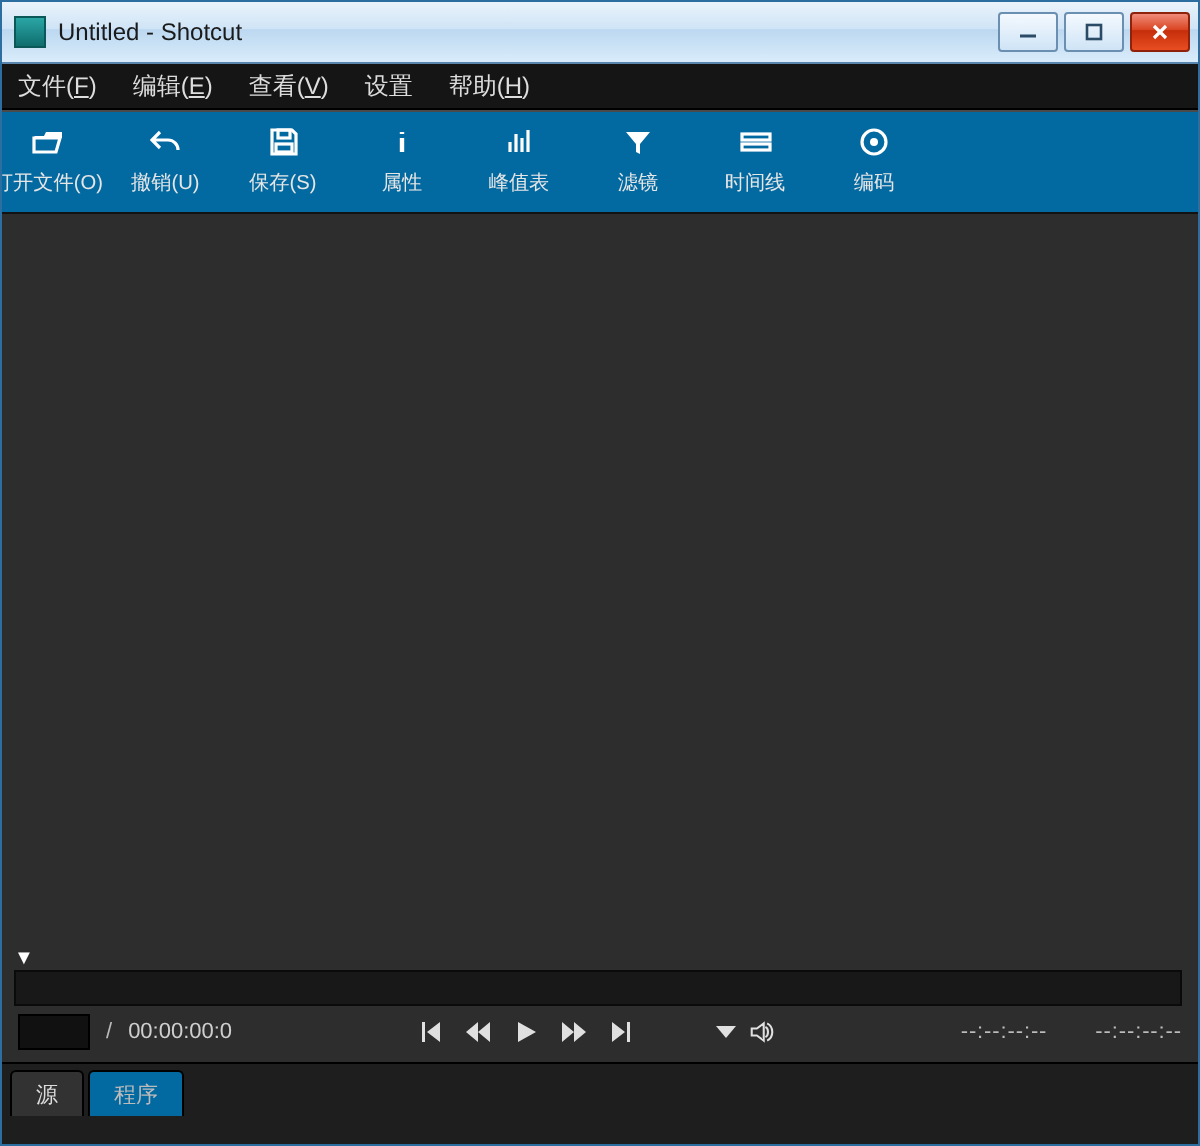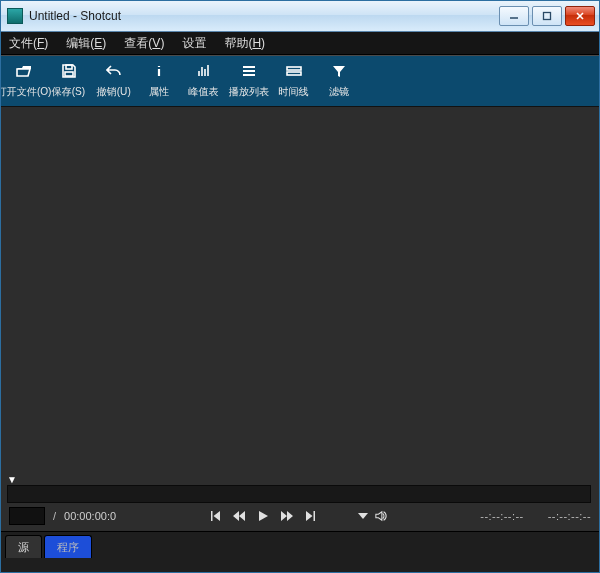--- a/index.html
+++ b/index.html
@@ -11,21 +11,21 @@
   .title-spacer{flex:1;}
   .win-btns{display:flex;gap:3px;margin-right:4px;}
   .win-btn{width:28px;height:18px;border:1px solid #6a8fb1;border-radius:2px;background:linear-gradient(#f4f9fe,#cfe4f6);display:flex;align-items:center;justify-content:center;color:#2a4a66;cursor:default;}
   .win-btn.close{background:linear-gradient(#f08b7a,#d9431f 45%,#c52e0b 46%,#e94e22);border-color:#8f220a;color:#fff;}
   .win-btn svg{width:10px;height:10px;display:block;}
   
   .menubar{height:22px;background:#151515;border-bottom:1px solid #000;display:flex;align-items:center;padding:0 4px;gap:10px;color:#ddd;}
   .menu-item{padding:2px 4px;cursor:default;white-space:nowrap;}
   .hot{text-decoration:underline;}
   
-  .toolbar{height:48px;background:#0c4a6e;border-top:1px solid #4a4a4a;border-bottom:1px solid #121212;display:flex;align-items:center;padding:2px 2px 0 2px;gap:4px;overflow:hidden;}
+  .toolbar{height:48px;background:#0369a1;border-top:1px solid #4a4a4a;border-bottom:1px solid #121212;display:flex;align-items:center;padding:2px 2px 0 2px;gap:18px;overflow:hidden;}
   .tool{width:41px;height:44px;display:flex;flex-direction:column;align-items:center;justify-content:flex-start;gap:4px;color:#e6e6e6;cursor:default;}
   .tool .ico{height:18px;display:flex;align-items:center;justify-content:center;margin-top:2px;}
   .tool .ico svg{width:16px;height:16px;stroke:#fff;fill:none;stroke-width:1.6;}
   .tool .lbl{font-size:11px;white-space:nowrap;transform:scale(.92);}
   
   .canvas{flex:1;background:#2d2d2d;}
   
   .scrub{height:26px;background:#2d2d2d;position:relative;}
   .marker{position:absolute;left:6px;top:-1px;color:#fff;font-size:10px;}
   .track{position:absolute;left:6px;right:8px;top:10px;height:16px;background:#181818;border:1px solid #0a0a0a;}
@@ -33,21 +33,21 @@
   .transport{height:30px;background:#2d2d2d;display:flex;align-items:center;color:#cfcfcf;padding:0 8px;gap:8px;font-size:11px;}
   .tc-box{width:34px;height:16px;background:#111;border:1px solid #000;}
   .tc-sep{color:#bbb;}
   .pb-controls{flex:1;display:flex;align-items:center;justify-content:center;gap:12px;}
   .pb-btn svg{width:12px;height:12px;fill:#e0e0e0;display:block;}
   .vol{display:flex;align-items:center;gap:6px;}
   .readouts{display:flex;gap:24px;color:#bcbcbc;letter-spacing:0.04em;}
   
   .tabs{height:26px;background:#1e1e1e;border-top:1px solid #000;display:flex;align-items:flex-end;padding-left:4px;gap:2px;}
   .tab{padding:4px 12px 3px 12px;background:#323232;color:#ddd;border:1px solid #000;border-bottom:none;border-top-left-radius:3px;border-top-right-radius:3px;font-size:11px;cursor:default;}
-  .tab.inactive{background:#1d4ed8;color:#bbb;}
+  .tab.inactive{background:#0369a1;color:#bbb;}
   .statusbar{height:14px;background:#1e1e1e;}
 </style>
 </head>
 <body>
 
 <div class="window">
 
   <div class="titlebar">
     <div class="title-icon"></div>
     <div class="title-text">Untitled - Shotcut</div>
@@ -92,75 +92,76 @@
           <svg viewBox="0 0 16 16">
             <path d="M1 5h5l1-2h8v3H2z" fill="#fff" stroke="none"></path>
             <path d="M1 6h13l-2 7H1z" fill="none"></path>
           </svg>
         </span>
       <span class="lbl">打开文件(O)</span>
     </div>
     <div class="tool">
       <span class="ico">
           <svg viewBox="0 0 16 16">
+            <path d="M5 3 1 7l4 4M1 7h8a5 5 0 0 1 5 5"></path>
+          </svg>
+        </span>
+      <span class="lbl">撤销(U)</span>
+    </div>
+    <div class="tool">
+      <span class="ico">
+          <svg viewBox="0 0 16 16">
             <path d="M2 2h10l2 2v10H2z"></path>
             <rect x="5" y="2" width="6" height="4"></rect>
             <rect x="4" y="9" width="8" height="4"></rect>
           </svg>
         </span>
       <span class="lbl">保存(S)</span>
     </div>
     <div class="tool">
       <span class="ico">
           <svg viewBox="0 0 16 16">
-            <path d="M5 3 1 7l4 4M1 7h8a5 5 0 0 1 5 5"></path>
-          </svg>
-        </span>
-      <span class="lbl">撤销(U)</span>
-    </div>
-    <div class="tool">
-      <span class="ico">
-          <svg viewBox="0 0 16 16">
             <path d="M8 3v1M8 6v7" stroke-width="2.2"></path>
           </svg>
         </span>
       <span class="lbl">属性</span>
     </div>
     <div class="tool">
       <span class="ico">
           <svg viewBox="0 0 16 16">
             <path d="M3 13V8M6 13V4M9 13V6M12 13V2"></path>
           </svg>
         </span>
       <span class="lbl">峰值表</span>
     </div>
     <div class="tool">
       <span class="ico">
           <svg viewBox="0 0 16 16">
-            <path d="M2 4h12M2 8h12M2 12h12" stroke-width="2"></path>
-          </svg>
-        </span>
-      <span class="lbl">播放列表</span>
+            <path d="M2 3h12L9 9v5l-2-1V9z" fill="#fff" stroke="none"></path>
+          </svg>
+        </span>
+      <span class="lbl">滤镜</span>
     </div>
     <div class="tool">
       <span class="ico">
           <svg viewBox="0 0 16 16">
             <rect x="1" y="4" width="14" height="3"></rect>
             <rect x="1" y="9" width="14" height="3"></rect>
           </svg>
         </span>
       <span class="lbl">时间线</span>
     </div>
     <div class="tool">
       <span class="ico">
           <svg viewBox="0 0 16 16">
-            <path d="M2 3h12L9 9v5l-2-1V9z" fill="#fff" stroke="none"></path>
-          </svg>
-        </span>
-      <span class="lbl">滤镜</span>
+            <circle cx="8" cy="8" r="6"></circle>
+            <circle cx="8" cy="8" r="2" fill="#fff" stroke="none"></circle>
+          </svg>
+        </span>
+      <span class="lbl">编码</span>
     </div>
   </div>
 
   <div class="canvas"></div>
 
   <div class="scrub">
     <div class="marker">▼</div>
     <div class="track"></div>
   </div>
 

